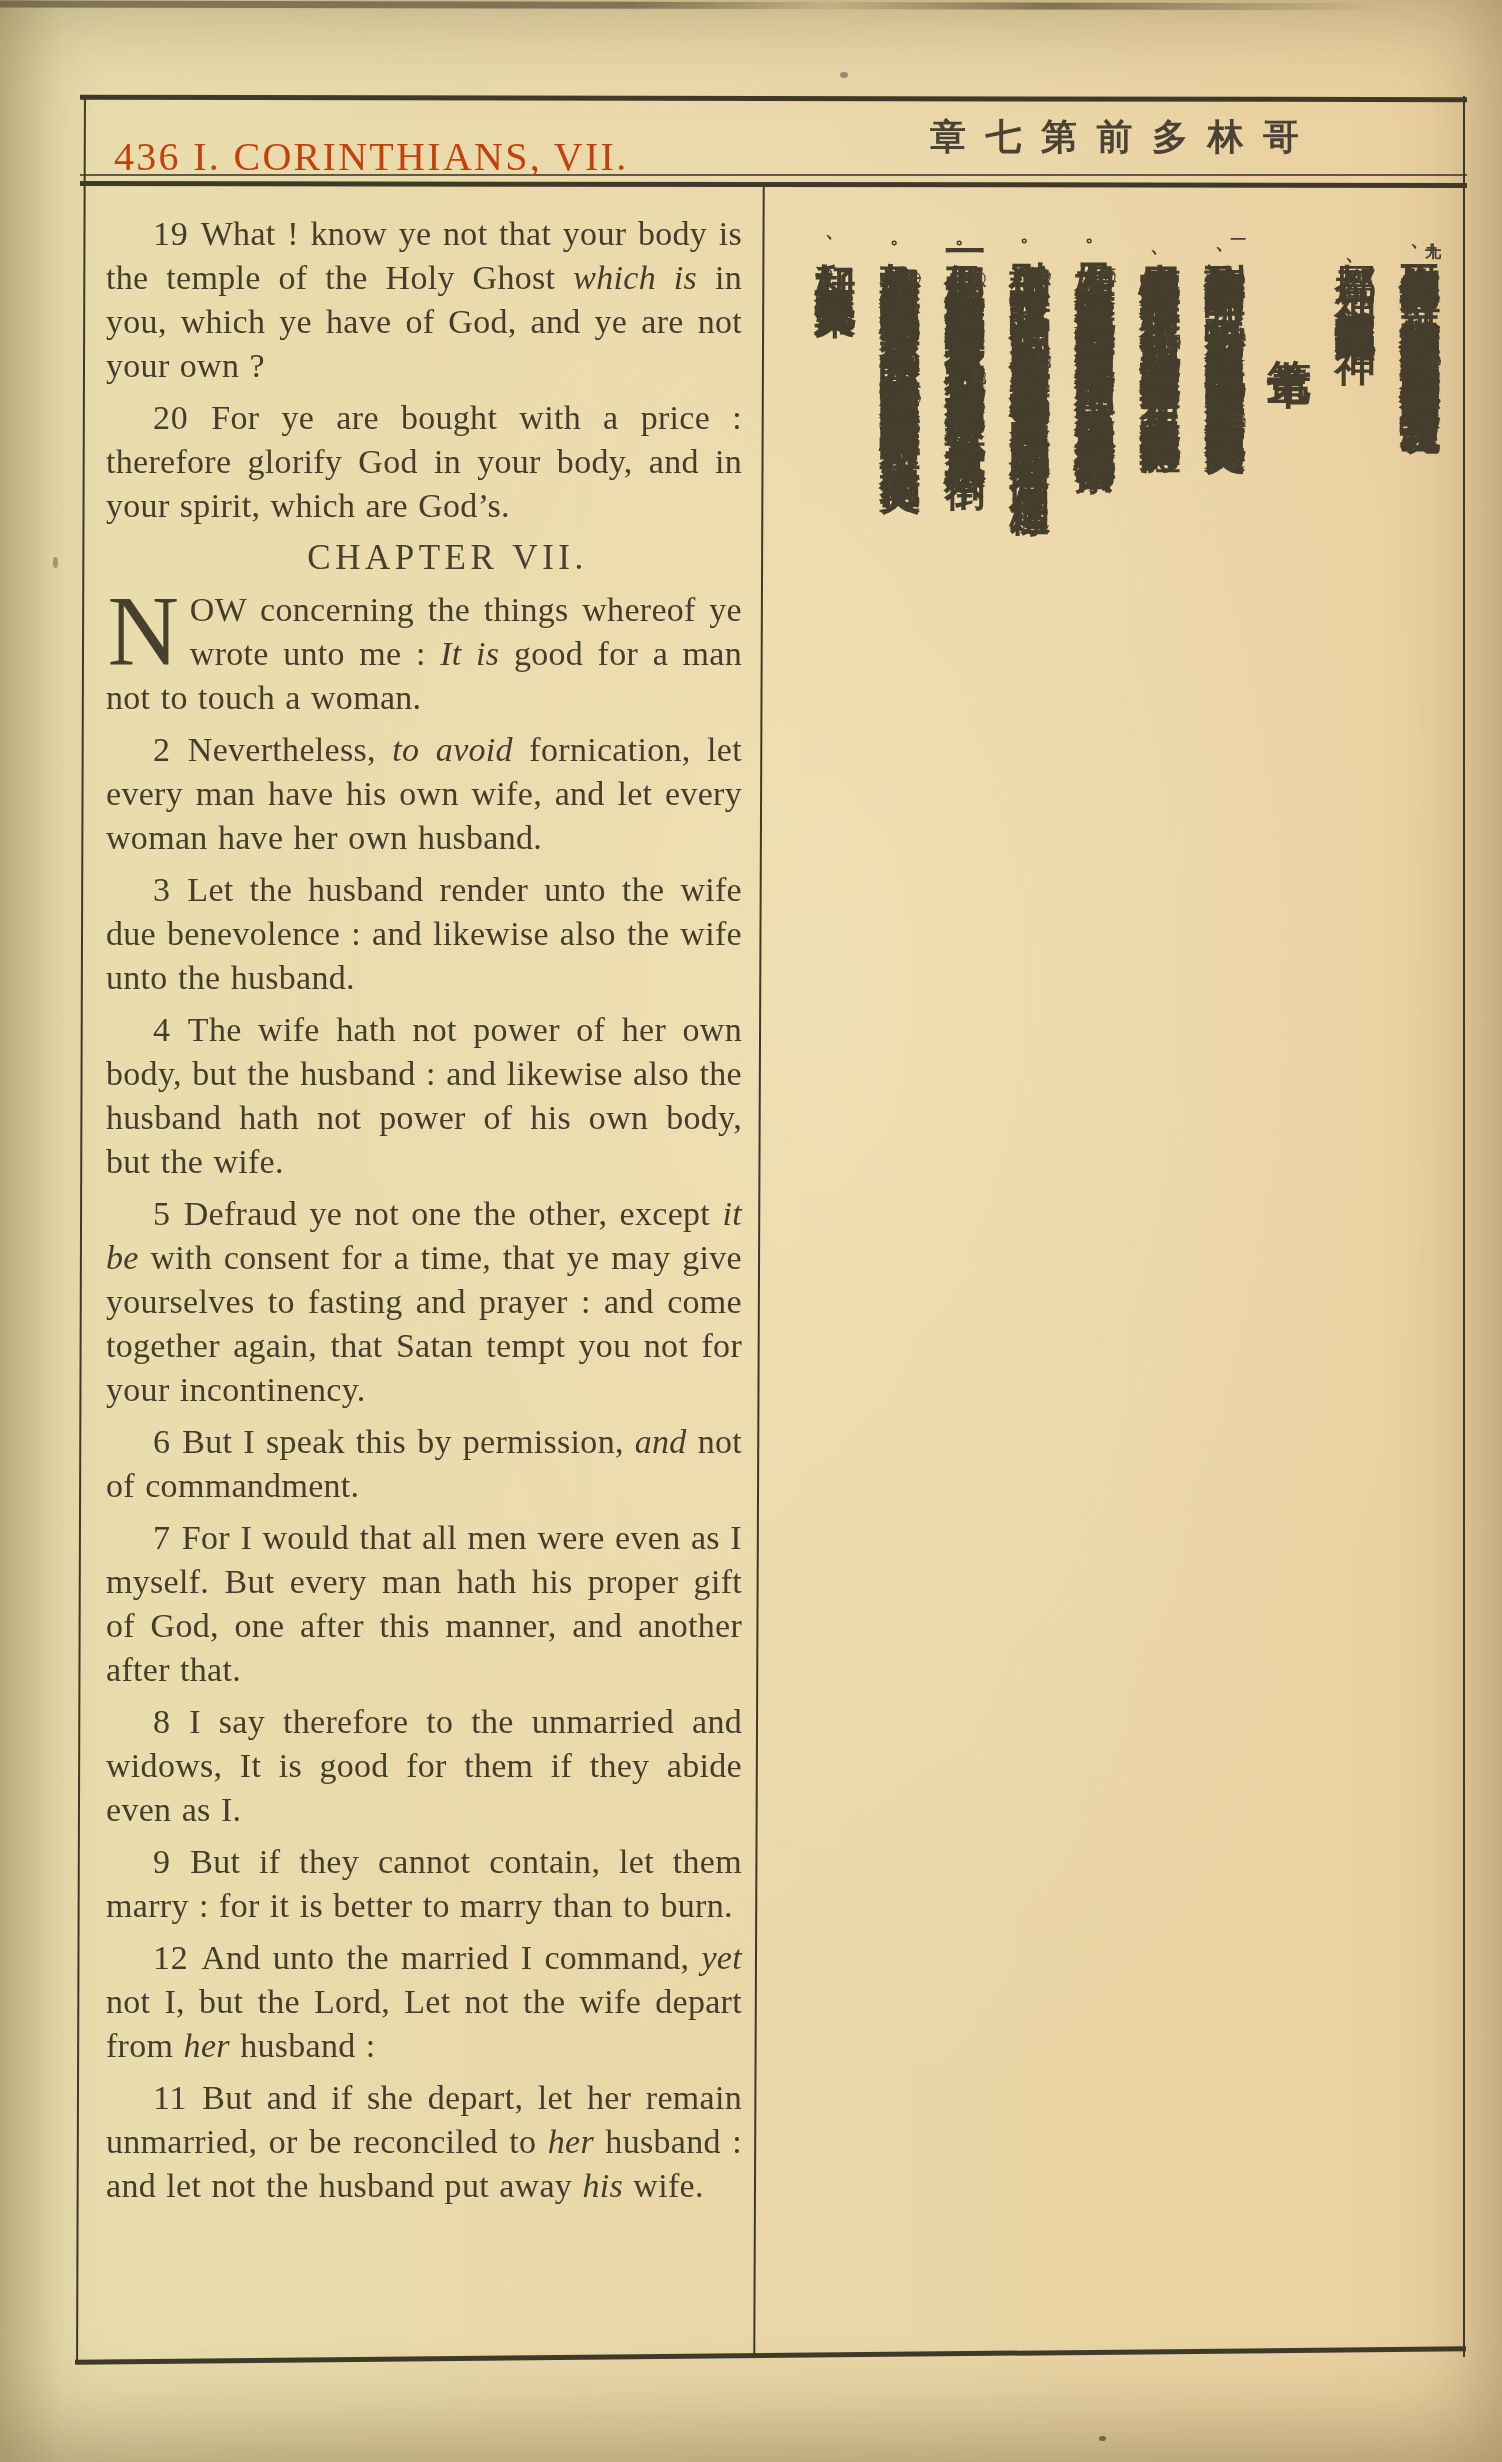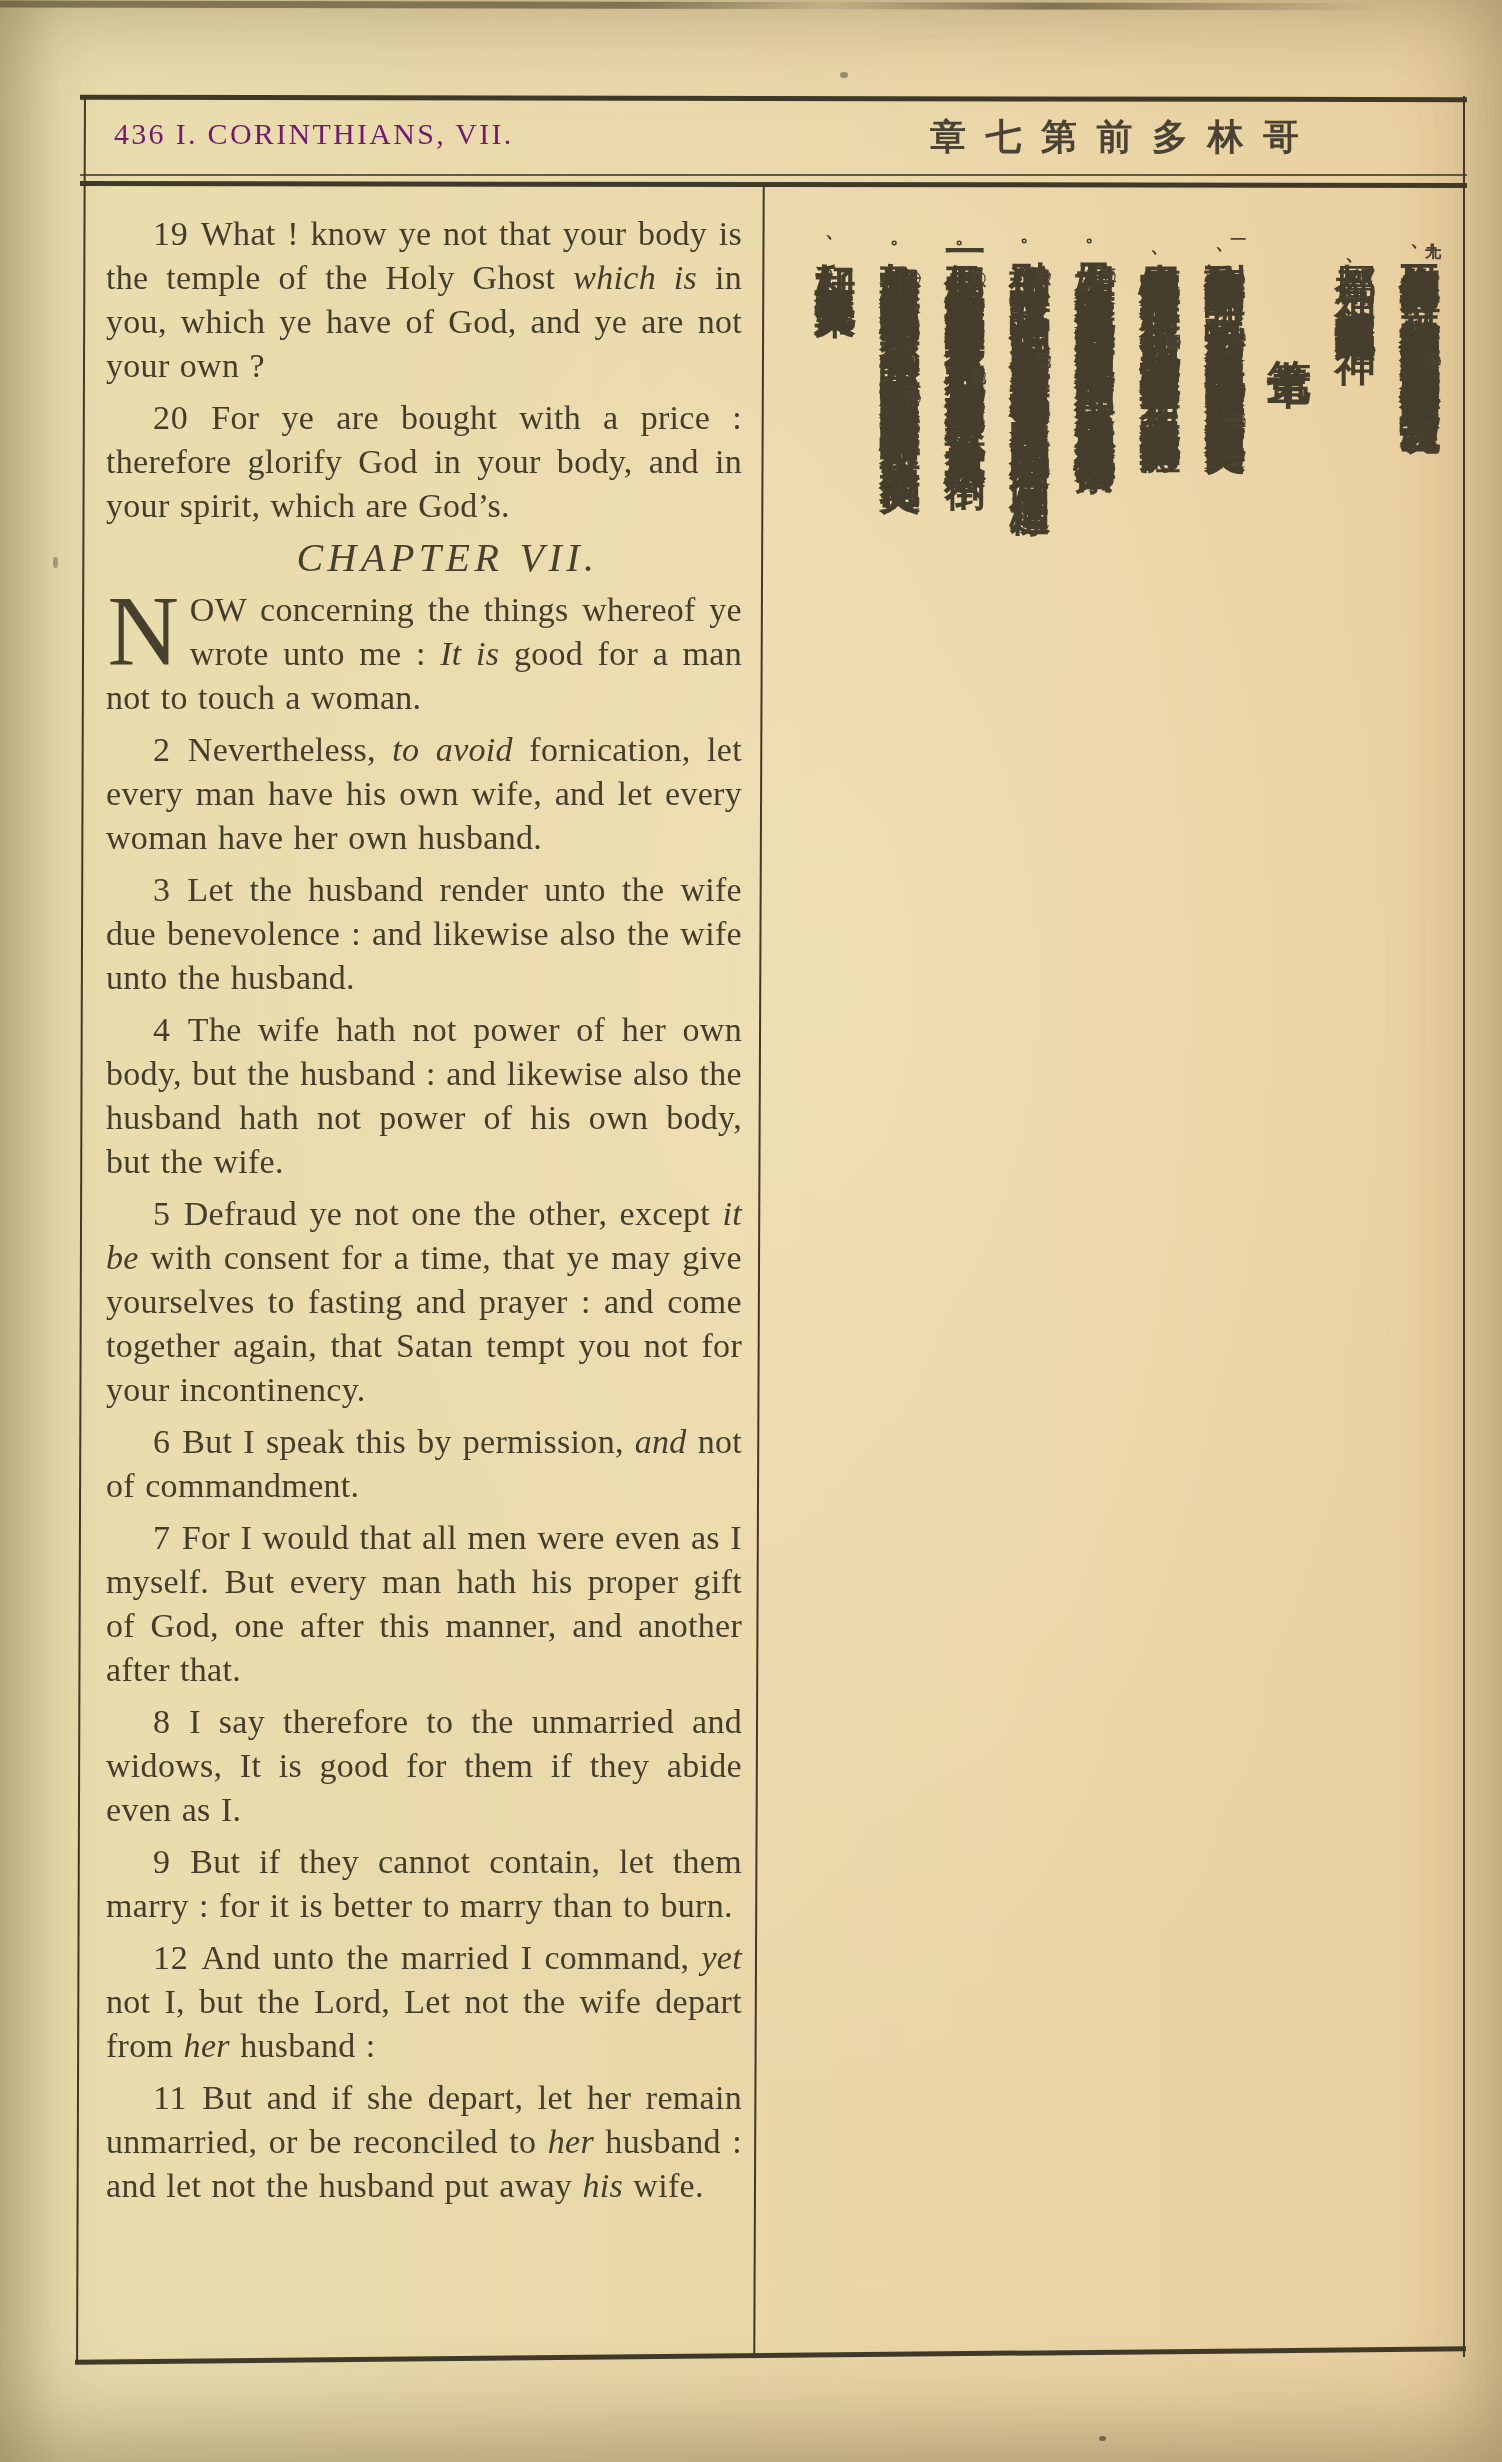--- a/index.html
+++ b/index.html
@@ -21,30 +21,30 @@
   .rule{position:absolute;background:#3f392a;}
   .r-top{left:80px;top:96px;width:1387px;height:5.3px;box-shadow:0 7.5px 0 -6px #3f392a;transform:rotate(.1deg);}
   .r-head-thin{left:80px;top:174px;width:1387px;height:1.5px;opacity:.8;}
   .r-head{left:80px;top:182px;width:1387px;height:4.5px;transform:rotate(.08deg);}
   .r-bottom{left:75px;top:2353px;width:1391px;height:4.5px;transform:rotate(-.55deg);}
   .r-left{left:80px;top:96px;width:2.3px;height:2267px;transform:rotate(.2deg);}
   .r-right{left:1463px;top:96px;width:2.3px;height:2261px;}
   .r-center{left:758px;top:185px;width:2.3px;height:2171px;transform:rotate(.25deg);}
 
   
-  .hdr-en{position:absolute;left:114px;top:117px;font-size:30px;letter-spacing:2.3px;color:#701a75;white-space:nowrap;}
+  .hdr-en{position:absolute;left:114px;top:133px;font-size:40px;letter-spacing:2.3px;color:#c2410c;white-space:nowrap;}
   .hdr-zh{position:absolute;left:930px;top:113px;font-size:36px;letter-spacing:19.5px;color:#4a4234;white-space:nowrap;font-weight:600;font-family:"DejaVu Sans",serif;}
 
   
   .en-col{position:absolute;left:98px;top:204px;width:652px;color:#443d2c;
     font-size:34px;line-height:44px;text-align:justify;letter-spacing:0.3px;word-spacing:1.5px;}
   .en-col p{margin:8px;text-indent:47px;}
   .en-col p.first{text-indent:0;}
   .vnum{letter-spacing:0.8px;}
-  .chap-head{margin:19.5px 0 41px 0;text-align:center;font-size:40px;letter-spacing:4.5px;color:#47402f;text-indent:0;font-style:italic;}
+  .chap-head{margin:19.5px 0 41px 0;text-align:center;font-size:35px;letter-spacing:4.5px;color:#47402f;text-indent:0;}
   .dropcap{float:left;font-size:99px;line-height:75px;padding:4.5px 10.5px 0 1.5px;color:#47402f;}
   em{font-style:italic;}
 
   
   .zh-area{position:absolute;left:761px;top:186px;width:702px;height:2163px;
     writing-mode:vertical-rl;-webkit-writing-mode:vertical-rl;
     padding:44px 10.5px 0 0;box-sizing:border-box;
     color:#453e2d;font-family:"DejaVu Sans",serif;font-weight:600;}
   .vcol{line-height:65px;font-size:41px;letter-spacing:1.5px;}
   .vcol.ch{padding-top:94px;font-size:44px;}

